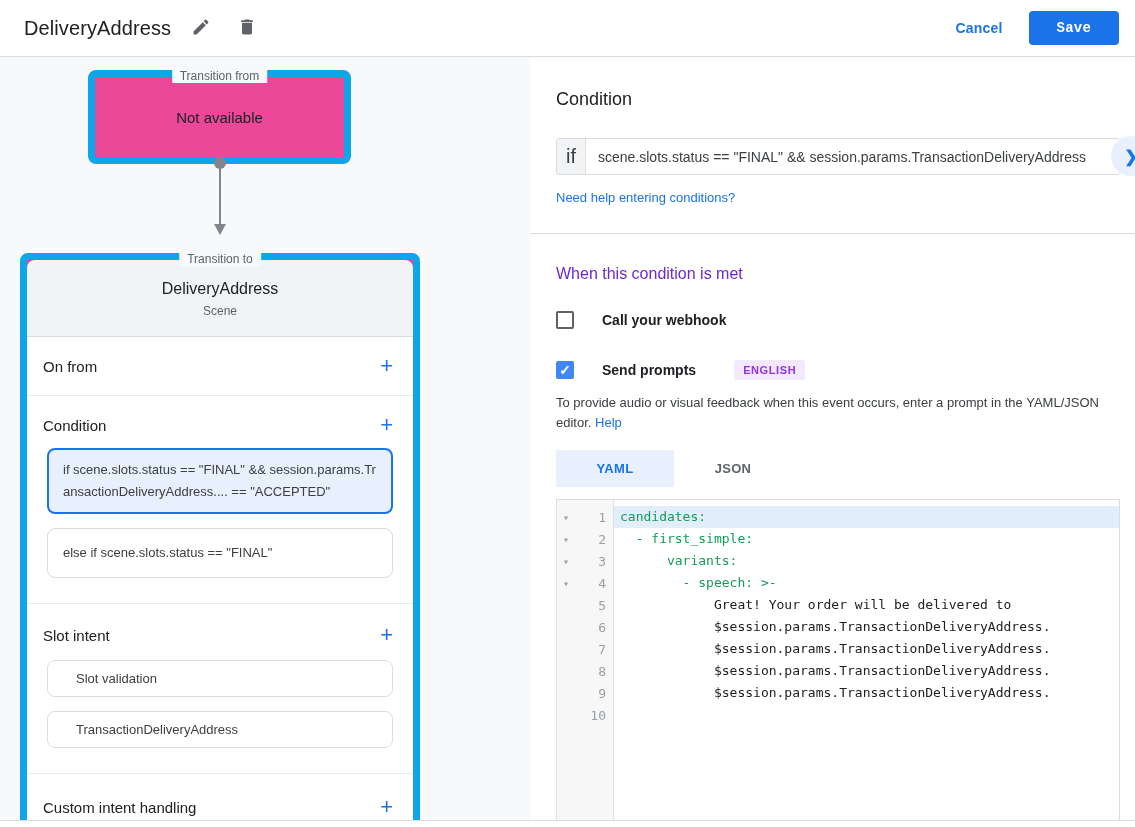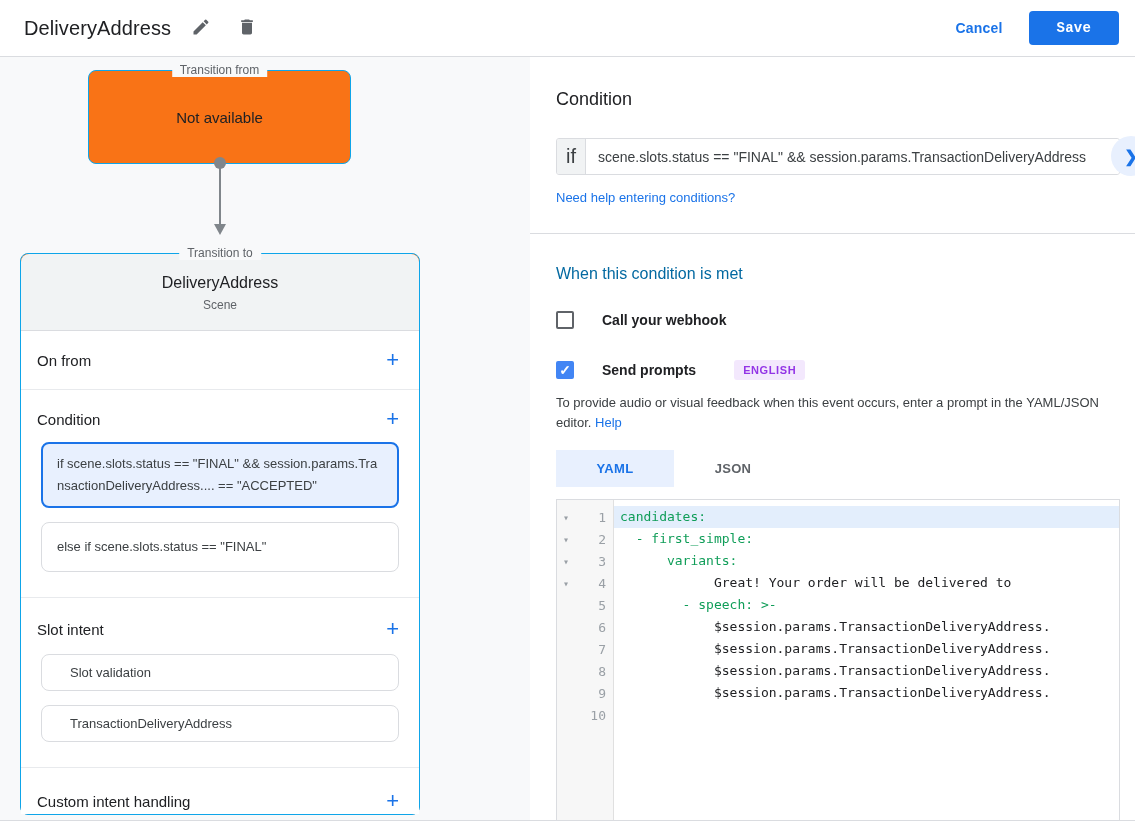--- a/index.html
+++ b/index.html
@@ -20,21 +20,21 @@
   .primary-btn { background:#1a73e8; color:#fff; border:none; border-radius:4px;
     font-size:14px; font-weight:bold; padding:9px 28px; cursor:pointer;
     font-family:Liberation Mono, monospace; letter-spacing:.2px; }
 
   
   .content { display:flex; height:764px; border-bottom:1px solid #dadce0; }
   .left-panel { width:530px; background:#f8f9fa; position:relative; flex:none; overflow:hidden; }
   .right-panel { flex:1; background:#fff; position:relative; padding:0 15px 0 26px; overflow:hidden; }
 
   
-  .fieldset-box { position:relative; border:1px solid #0ea5e9; border-radius:8px; background:#f97316; }
+  .fieldset-box { position:relative; border:7px solid #0ea5e9; border-radius:8px; background:#ec4899; }
   .fieldset-legend { position:absolute; top:-8px; left:50%; transform:translateX(-50%);
     background:#f8f9fa; padding:0 8px; font-size:12px; color:#5f6368; white-space:nowrap; }
   .from-box { width:263px; height:94px; margin:13px 0 0 88px; display:flex;
     align-items:center; justify-content:center; }
   .from-value { font-size:15px; color:#202124; }
   .connector { position:relative; width:263px; margin-left:88px; height:82px; }
   .connector .dot { position:absolute; left:50%; top:-7px; transform:translateX(-50%);
     width:12px; height:12px; border-radius:50%; background:#80868b; }
   .connector .line { position:absolute; left:50%; top:3px; transform:translateX(-50%);
     width:2px; height:58px; background:#80868b; }
@@ -74,21 +74,21 @@
     font-weight:bold; cursor:pointer; display:flex; align-items:center; justify-content:center; }
   .if-row { display:flex; margin-top:24px; height:37px; border:1px solid #dadce0;
     border-radius:3px; overflow:hidden; background:#fff; }
   .if-label { width:29px; flex:none; background:#f1f3f4; border-right:1px solid #dadce0;
     display:flex; align-items:center; justify-content:center; font-size:20px; color:#3c4043; }
   .if-input { flex:1; border:none; outline:none; font-size:14px; color:#3c4043;
     padding:0 12px; font-family:inherit; white-space:nowrap; overflow:hidden; background:#fff; }
   .help-link { display:inline-block; margin-top:15px; font-size:13px; color:#1a73e8;
     text-decoration:none; cursor:pointer; }
   .divider { border:none; border-top:1px solid #dadce0; margin:27px -15px 0 -26px; }
-  .met-title { font-size:16px; color:#0369a1; margin-top:31px; }
+  .met-title { font-size:16px; color:#6d28d9; margin-top:31px; }
   .check-row { display:flex; align-items:center; gap:28px; margin-top:28px; }
   .checkbox { width:18px; height:18px; border:2px solid #5f6368; border-radius:2px;
     background:#fff; cursor:pointer; flex:none; }
   .checkbox.checked { background:#4285f4; border-color:#4285f4; color:#fff;
     display:flex; align-items:center; justify-content:center; font-size:14px; font-weight:bold; }
   .check-label { font-size:14px; font-weight:bold; color:#202124; }
   .lang-badge { background:#f3e8fd; color:#9334e6; font-size:11px; font-weight:bold;
     letter-spacing:.6px; padding:4px 9px; border-radius:3px; margin-left:10px; }
   .desc { margin-top:13px; font-size:13px; color:#3c4043; line-height:20px; max-width:575px; }
   .desc a { color:#1a73e8; text-decoration:none; cursor:pointer; }
@@ -279,22 +279,22 @@
           </div>
         <div class="gutter-row">
             <span class="fold"></span>
             <span class="lnum">10</span>
           </div>
       </div>
       <div class="code-area">
         <div class="code-line key active-line">candidates:</div>
         <div class="code-line key">  - first_simple:</div>
         <div class="code-line key">      variants:</div>
+        <div class="code-line key">        - speech: &gt;-</div>
         <div class="code-line">            Great! Your order will be delivered to</div>
-        <div class="code-line key">        - speech: &gt;-</div>
         <div class="code-line">            $session.params.TransactionDeliveryAddress.</div>
         <div class="code-line">            $session.params.TransactionDeliveryAddress.</div>
         <div class="code-line">            $session.params.TransactionDeliveryAddress.</div>
         <div class="code-line">            $session.params.TransactionDeliveryAddress.</div>
         <div class="code-line"></div>
       </div>
     </div>
   </div>
 </div>
 <div class="bottom-strip"></div>

